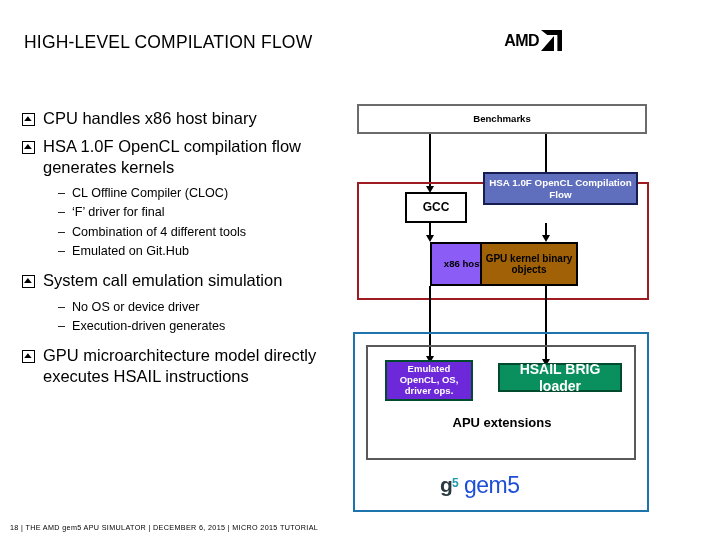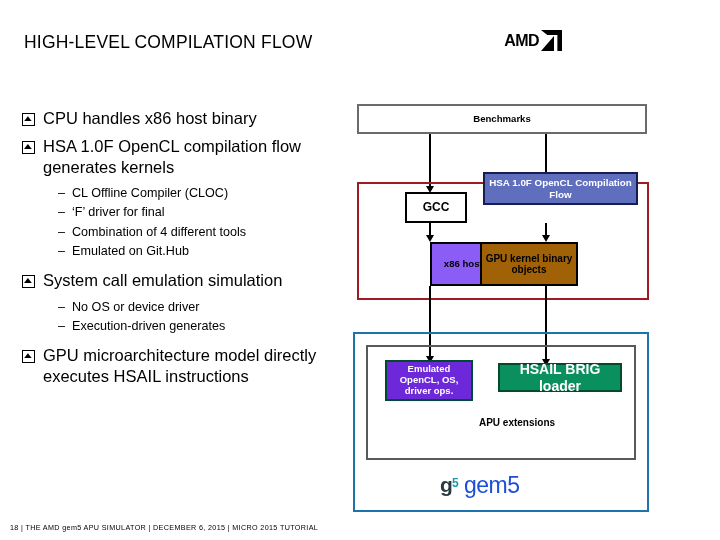--- a/index.html
+++ b/index.html
@@ -211,23 +211,23 @@
     left: 130px; top: 263px;
     width: 124px; height: 29px;
     background: #0a8f5f;
     border: 2.2px solid #004b2e;
     font-size: 14px;
     font-weight: 700;
     color: #ffffff;
     margin-left: 16px;
   }
   #apu-ext-label {
-    left: 90px; top: 315px;
+    left: 75px; top: 315px;
     width: 150px; height: 16px;
-    font-size: 10px;
+    font-size: 13px;
     font-weight: 700;
     color: #000;
     background: transparent;
   }
 
   
   #gem5-logo {
     position: absolute;
     left: 88px; top: 368px;
     width: 120px; height: 34px;

